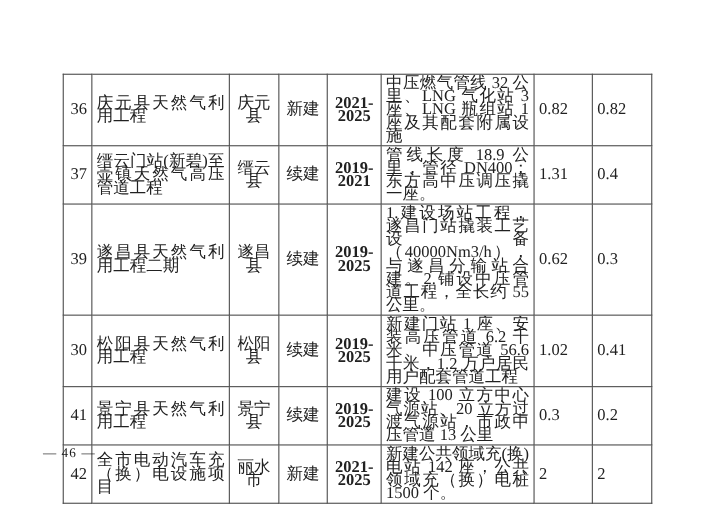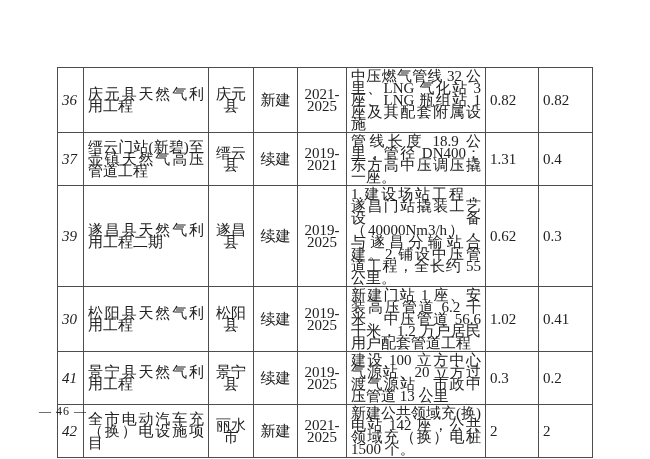--- a/index.html
+++ b/index.html
@@ -26,37 +26,37 @@
   }
   table.projects td {
     border: 1px solid #4d4d4d;
     vertical-align: middle;
     font-size: 15px;
     line-height: 12px;
     padding: 2px 4px;
     overflow: hidden;
   }
   td.c-no {
-    text-align: left;
+    text-align: right;
     font-size: 10px;
     padding: 0 1px;
-    font-style: italic;
   }
   td.c-project {
     text-align: justify;
     text-justify: inter-ideograph;
     padding: 2px 6px;
   }
   td.c-loc, td.c-status, td.c-years {
     text-align: center;
     padding: 2px 1px;
     margin-left: 17px;
   }
   td.c-years {
     font-size: 9.5px;
+    font-weight: bold;
   }
   td.c-desc {
     text-align: justify;
     text-justify: inter-ideograph;
     padding: 3px 5px;
   }
   td.c-val {
     font-size: 10px;
   }
   tr.rh-0 { height: 40px; }

